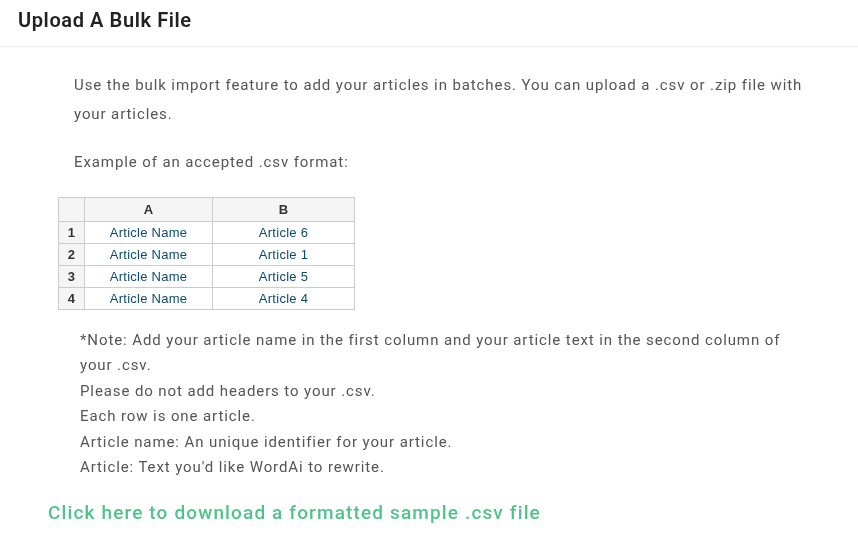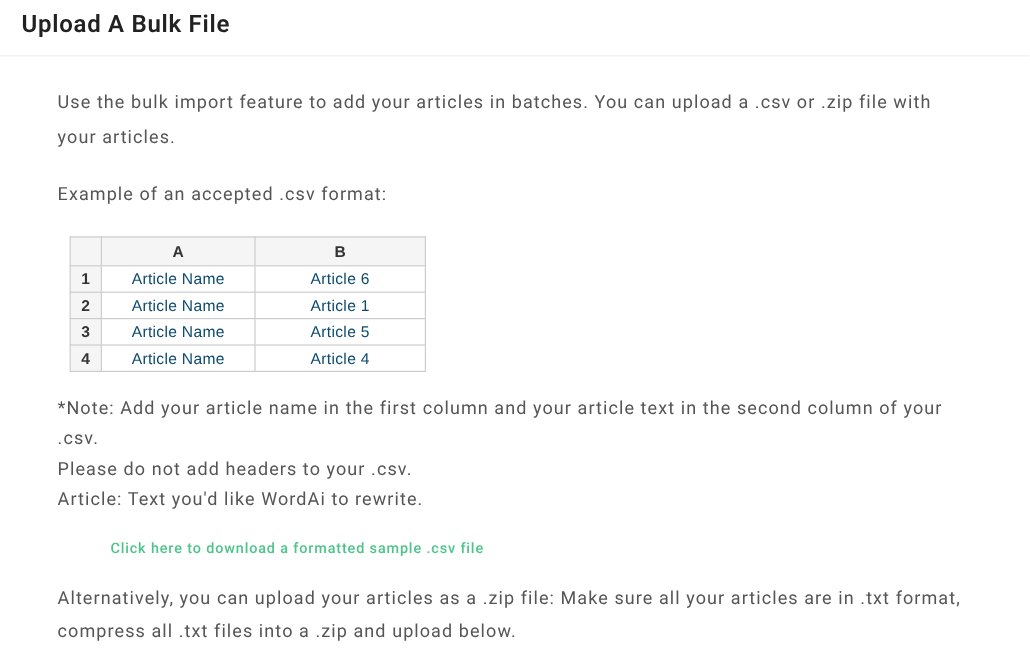--- a/index.html
+++ b/index.html
@@ -26,20 +26,21 @@
     }
     .content {
       padding: 24px 48px 0 48px;
     }
     .paragraph {
       font-size: 15px;
       color: #555;
       line-height: 1.9;
       margin-bottom: 20px;
       letter-spacing: 0.06em;
+      margin-left: 26px;
     }
     .table-wrapper {
       margin: 8px 0 18px 10px;
     }
     table {
       border-collapse: collapse;
       font-family: Arial, sans-serif;
     }
     th, td {
       border: 1px solid #ccc;
@@ -71,33 +72,33 @@
     }
     th.corner {
       width: 26px;
     }
     .note-block {
       font-size: 15px;
       color: #555;
       line-height: 1.7;
       letter-spacing: 0.06em;
       margin-bottom: 20px;
+      margin-left: 32px;
     }
     .note-block div {
       margin-bottom: 0;
     }
     .download-link {
       color: #4fc48a;
-      font-size: 12px;
+      font-size: 19px;
       letter-spacing: 0.06em;
       cursor: pointer;
       display: block;
       margin-bottom: 20px;
       font-weight: 500;
-      margin-left: 44px;
     }
     .alt-paragraph {
       font-size: 15px;
       color: #555;
       line-height: 1.9;
       letter-spacing: 0.06em;
     }
   </style>
 </head>
 <body>
@@ -140,20 +141,22 @@
         <td class="col-a">Article Name</td>
         <td class="col-b">Article 4</td>
       </tr>
     </tbody>
       </table>
   </div>
 
   <div class="note-block">
     <div>*Note: Add your article name in the first column and your article text in the second column of your .csv.</div>
     <div>Please do not add headers to your .csv.</div>
+    <div>Each row is one article.</div>
+    <div>Article name: An unique identifier for your article.</div>
     <div>Article: Text you'd like WordAi to rewrite.</div>
   </div>
 
   <a class="download-link">Click here to download a formatted sample .csv file</a>
 
   <p class="alt-paragraph">Alternatively, you can upload your articles as a .zip file: Make sure all your articles are in .txt format, compress all .txt files into a .zip and upload below.</p>
 
 </div>
 
 </body></html>

